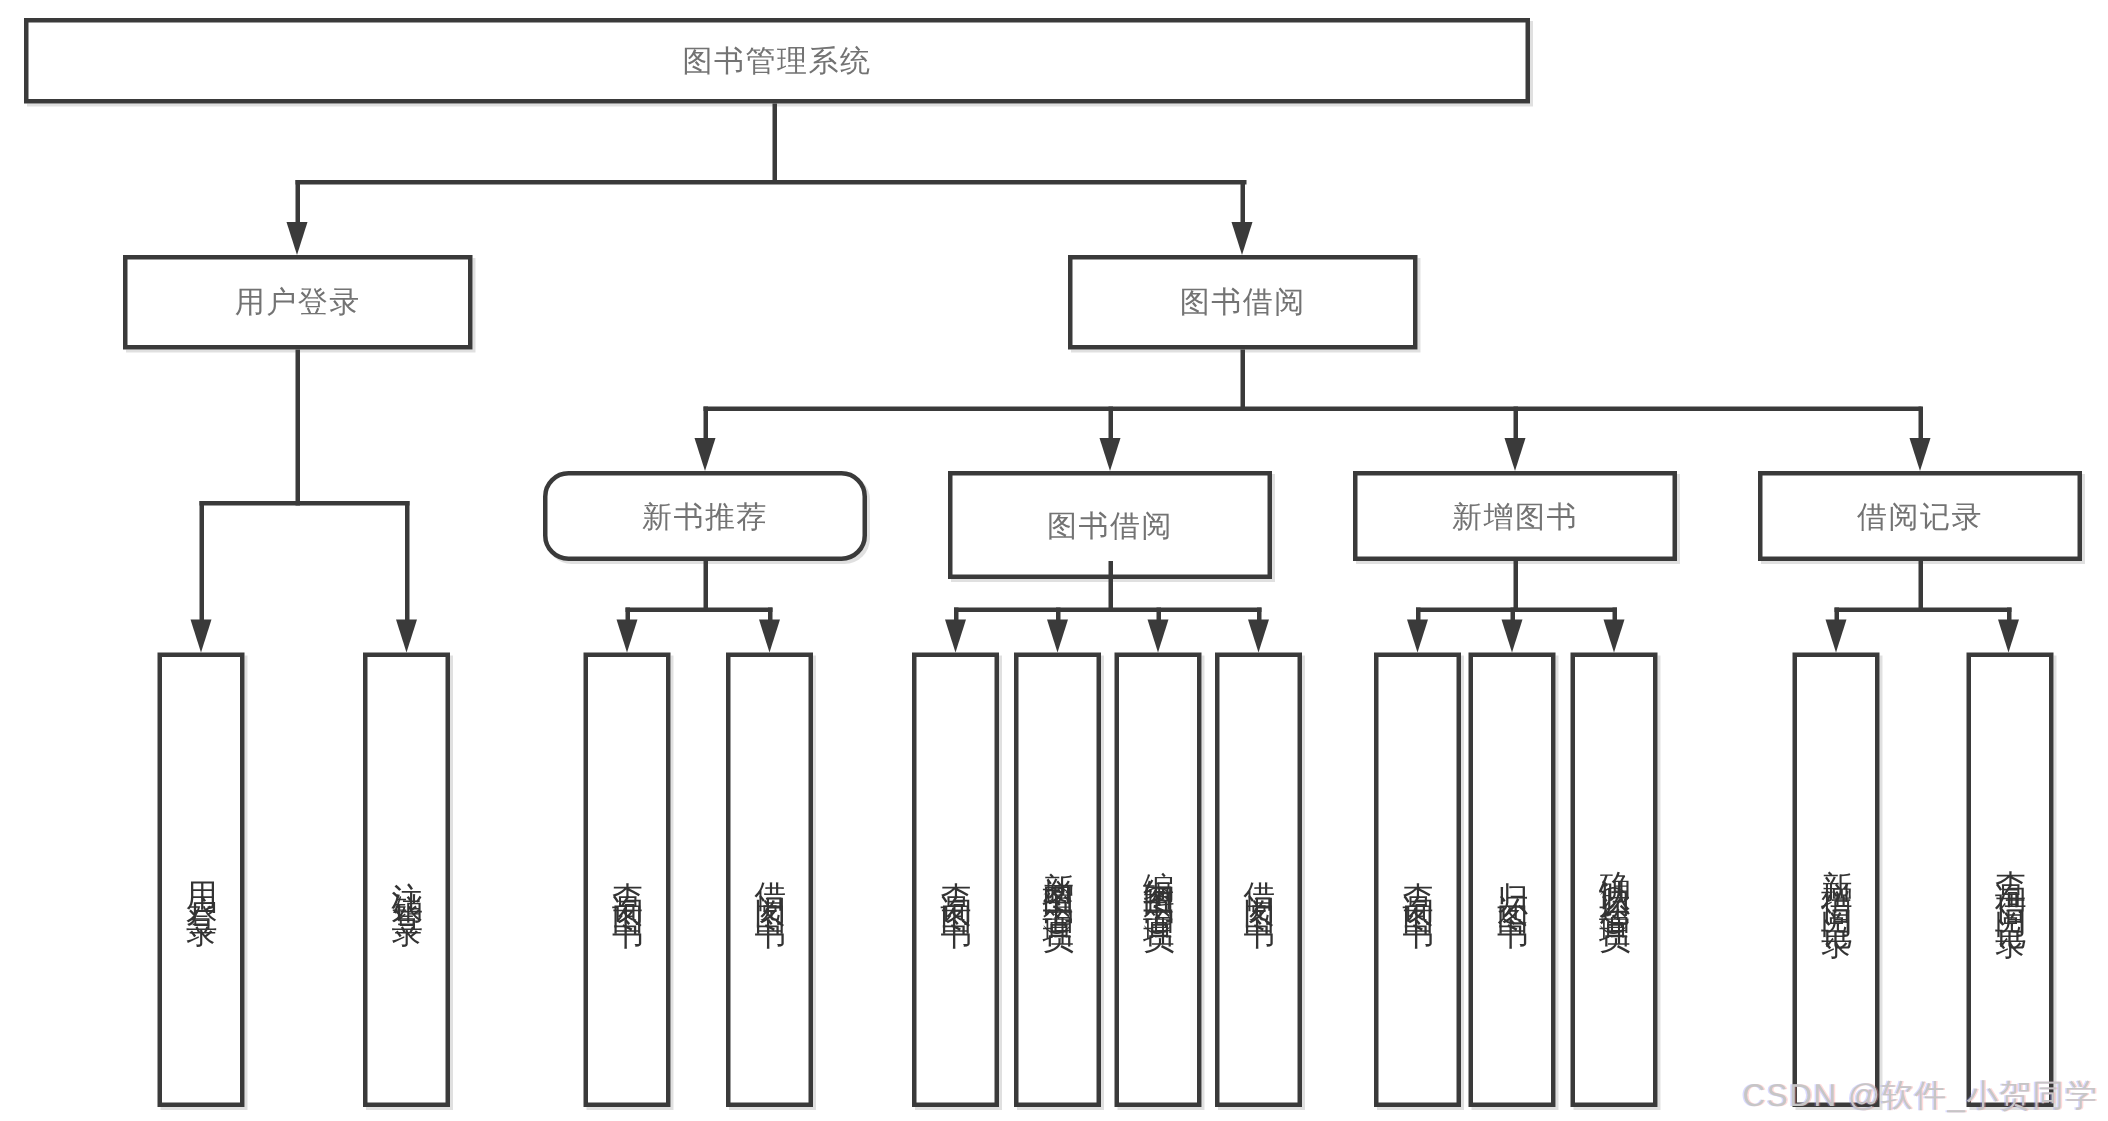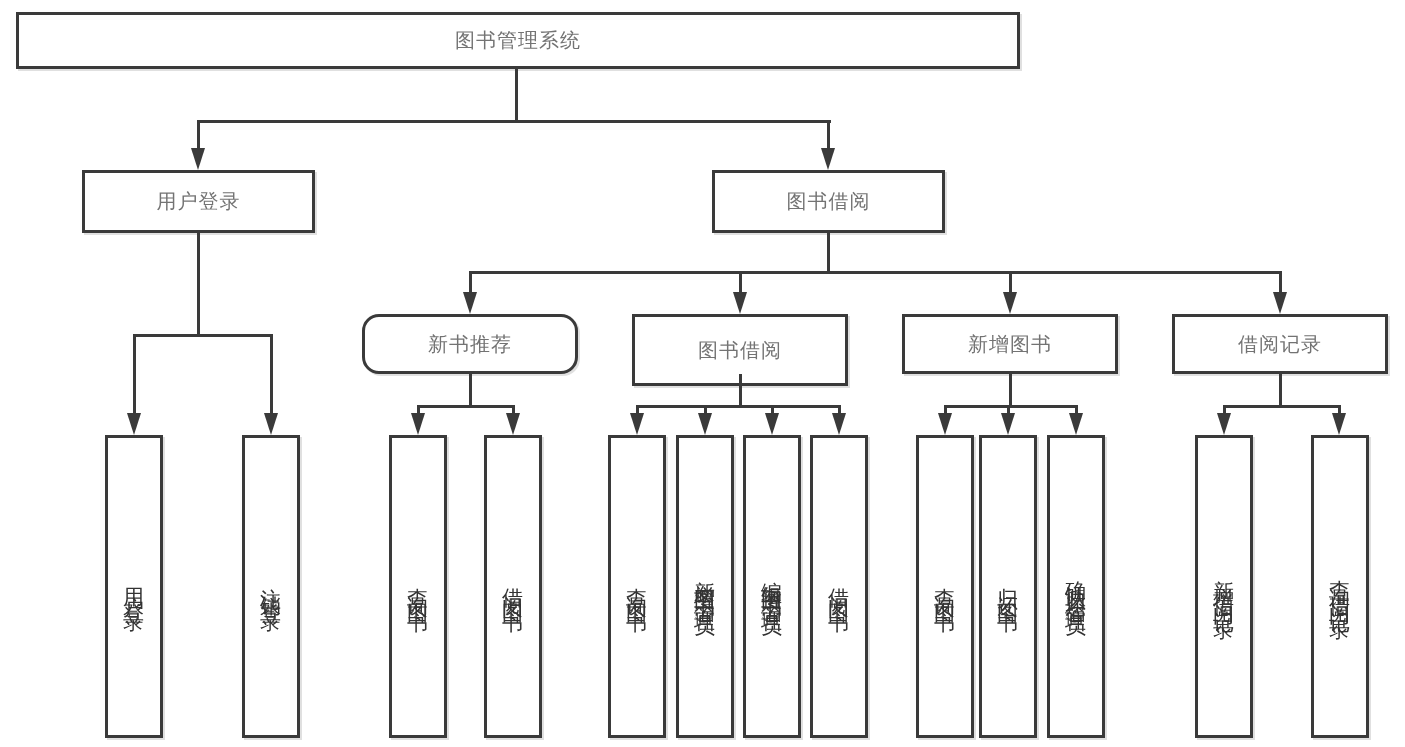--- a/index.html
+++ b/index.html
@@ -184,14 +184,15 @@
   <div class="vline" style="left:1075px; top:405px; height:12px;"></div>
   <div class="arrow" style="left:1069px; top:413px;"></div>
 
   <div class="vline" style="left:1279px; top:374px; height:34px;"></div>
   <div class="hline" style="left:1223px; top:405px; width:118px;"></div>
   <div class="vline" style="left:1223px; top:405px; height:12px;"></div>
   <div class="arrow" style="left:1217px; top:413px;"></div>
   <div class="vline" style="left:1338px; top:405px; height:12px;"></div>
   <div class="arrow" style="left:1332px; top:413px;"></div>
 
+  <div class="watermark">CSDN @软件_小贺同学</div>
 
 </div>
 
 </body></html>

